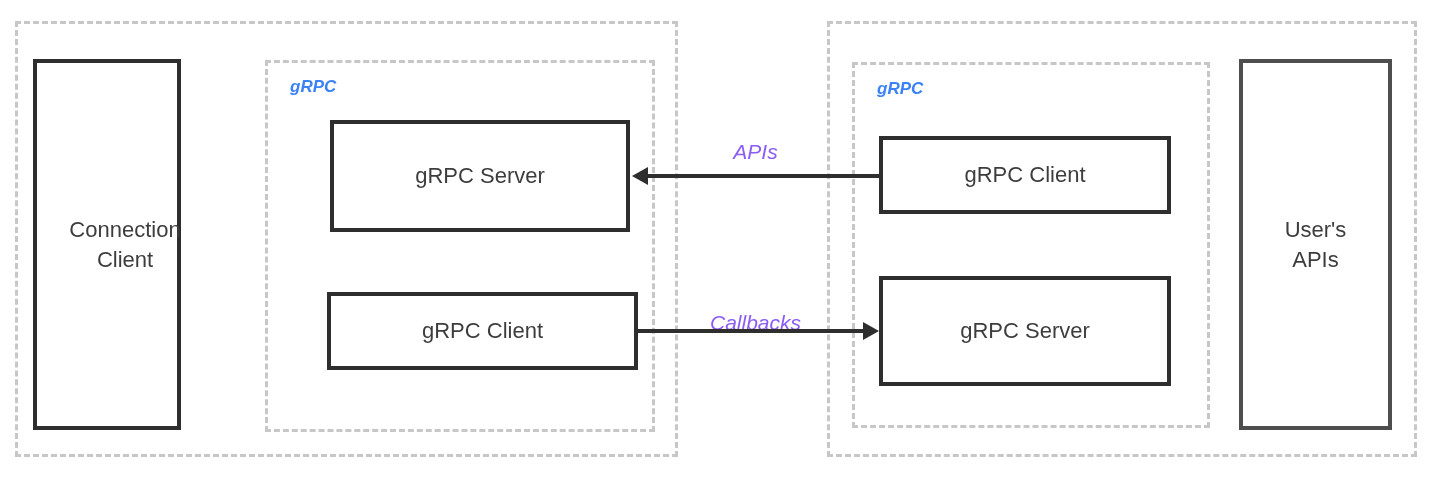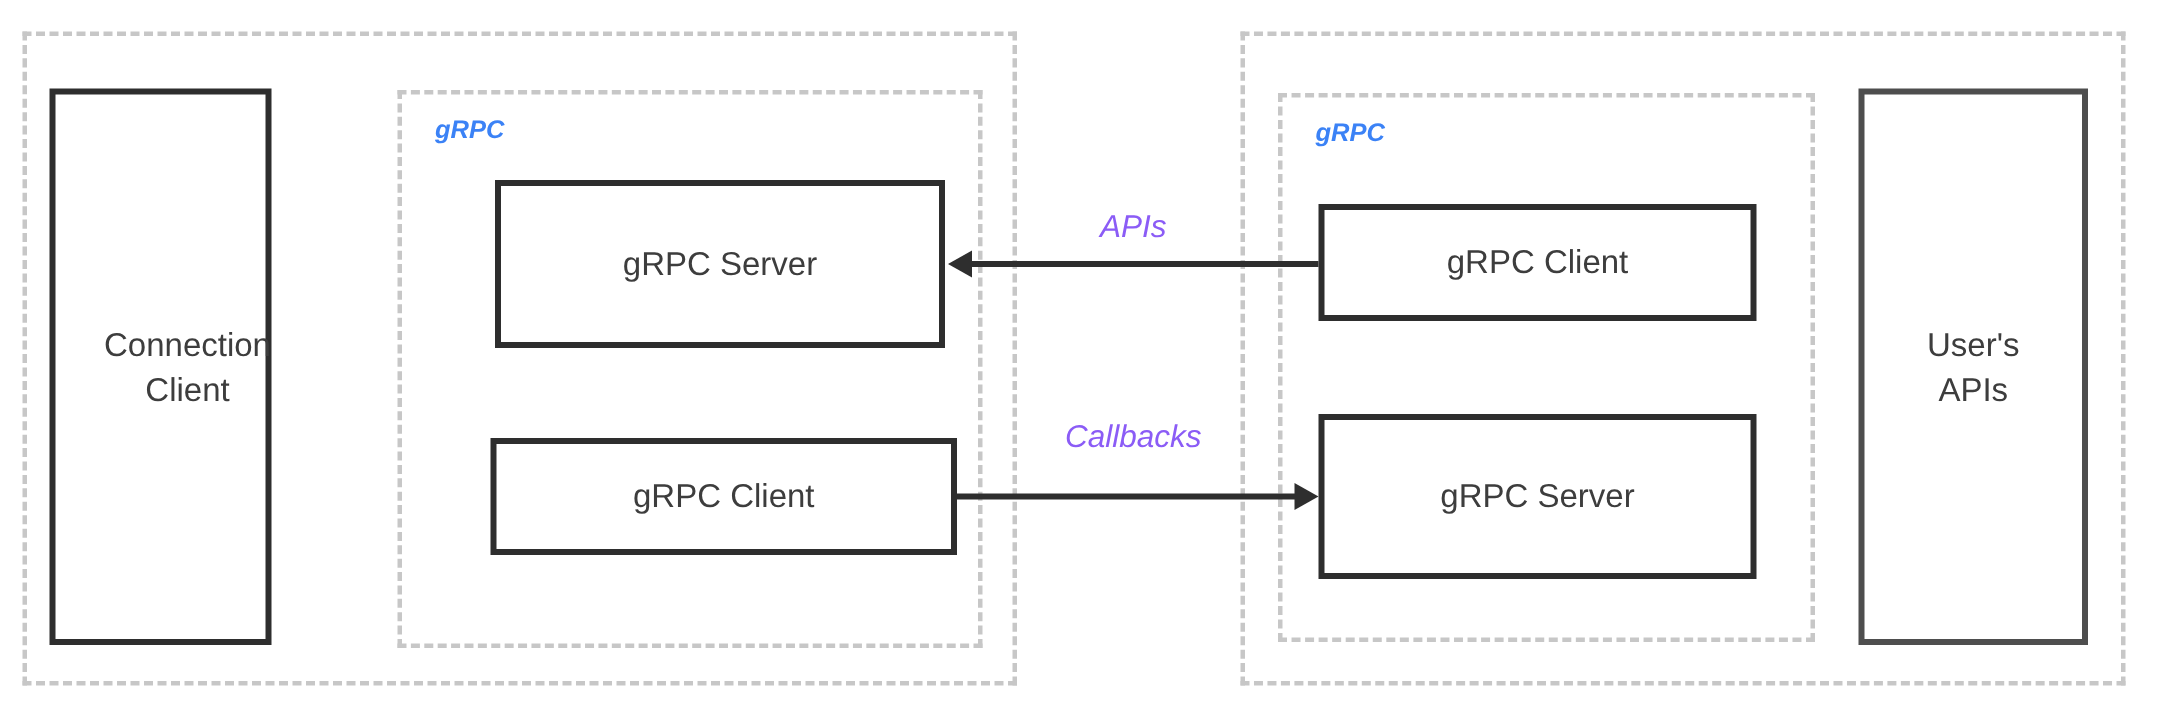--- a/index.html
+++ b/index.html
@@ -104,17 +104,17 @@
 
   <div class="abs solid-box light-border" style="left:1239px; top:59px; width:153px; height:371px;">
     <span>User's</span>
     <span>APIs</span>
   </div>
 
   <div class="abs arrow-label" style="left:632px; top:140px; width:247px;">APIs</div>
   <div class="abs arrow-line" style="left:646px; top:174px; width:233px;"></div>
   <div class="abs arrow-head point-left" style="left:632px; top:167px;"></div>
 
-  <div class="abs arrow-label" style="left:632px; top:280px; width:247px;">Callbacks</div>
+  <div class="abs arrow-label" style="left:632px; top:311px; width:247px;">Callbacks</div>
   <div class="abs arrow-line" style="left:638px; top:329px; width:227px;"></div>
   <div class="abs arrow-head point-right" style="left:863px; top:322px;"></div>
 
 </div>
 
 </body></html>

